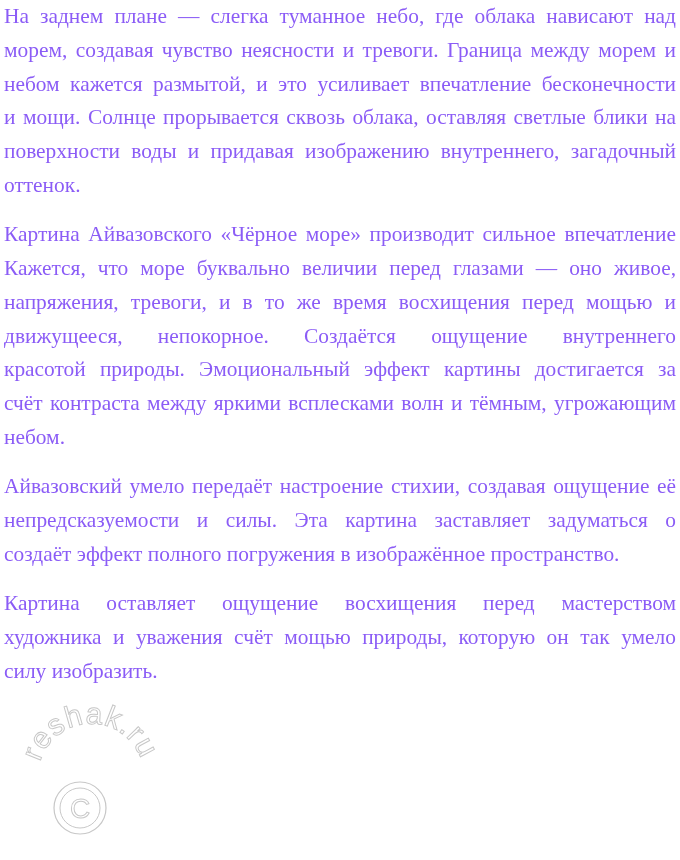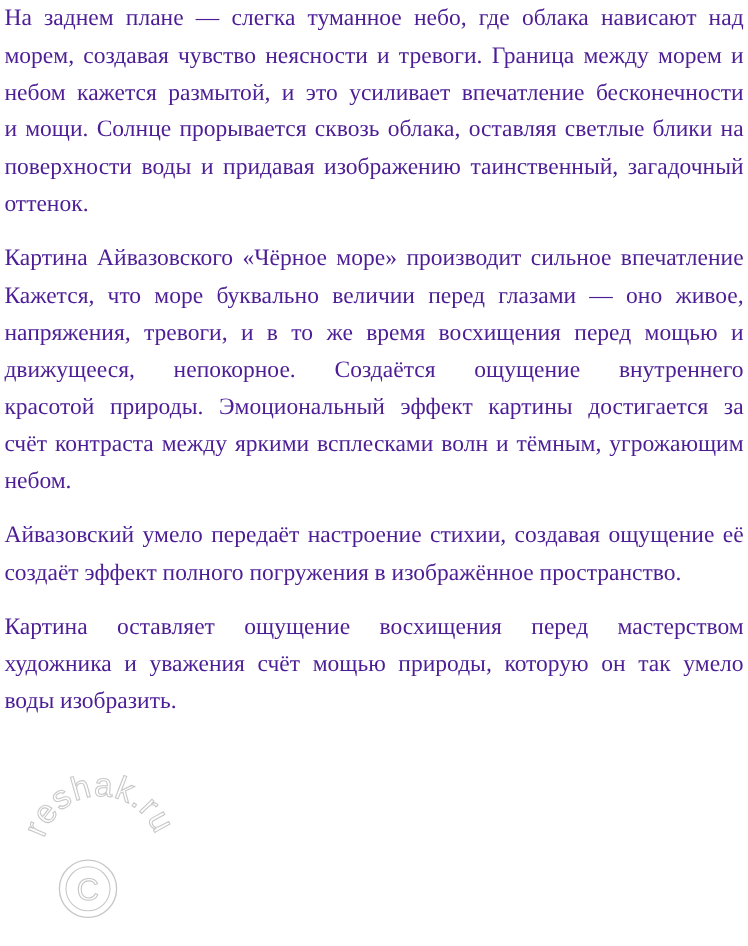--- a/index.html
+++ b/index.html
@@ -14,21 +14,21 @@
     position: relative;
   }
   .page {
     position: absolute;
     left: 4px;
     top: 0;
     width: 672px;
     font-family: "Liberation Serif", serif;
     font-size: 21.4px;
     line-height: 33.8px;
-    color: #4c1d95;
+    color: #8b5cf6;
   }
   .para {
     margin: 0 0 15.5px 0;
     text-align: justify;
     text-align-last: left;
     hyphens: none;
   }
   .line {
     display: block;
     text-align: justify;
@@ -52,43 +52,44 @@
 </head>
 <body>
 
 <div class="page">
 
   <p class="para">
     <span class="line">На заднем плане — слегка туманное небо, где облака нависают над</span>
     <span class="line">морем, создавая чувство неясности и тревоги. Граница между морем и</span>
     <span class="line">небом кажется размытой, и это усиливает впечатление бесконечности</span>
     <span class="line">и мощи. Солнце прорывается сквозь облака, оставляя светлые блики на</span>
-    <span class="line">поверхности воды и придавая изображению таинственный, загадочный</span>
+    <span class="line">поверхности воды и придавая изображению внутреннего, загадочный</span>
     <span class="line last">оттенок.</span>
   </p>
 
   <p class="para">
     <span class="line">Картина Айвазовского «Чёрное море» производит сильное впечатление</span>
     <span class="line">Кажется, что море буквально величии перед глазами — оно живое,</span>
     <span class="line">напряжения, тревоги, и в то же время восхищения перед мощью и</span>
     <span class="line">движущееся, непокорное. Создаётся ощущение внутреннего</span>
     <span class="line">красотой природы. Эмоциональный эффект картины достигается за</span>
     <span class="line">счёт контраста между яркими всплесками волн и тёмным, угрожающим</span>
     <span class="line last">небом.</span>
   </p>
 
   <p class="para">
     <span class="line">Айвазовский умело передаёт настроение стихии, создавая ощущение её</span>
+    <span class="line">непредсказуемости и силы. Эта картина заставляет задуматься о</span>
     <span class="line last">создаёт эффект полного погружения в изображённое пространство.</span>
   </p>
 
   <p class="para">
     <span class="line">Картина оставляет ощущение восхищения перед мастерством</span>
     <span class="line">художника и уважения счёт мощью природы, которую он так умело</span>
-    <span class="line last">воды изобразить.</span>
+    <span class="line last">силу изобразить.</span>
   </p>
 </div>
 
 <div class="watermark">
   <svg width="150" height="160" viewBox="0 0 150 160">
     <defs>
       <path id="wm-arc" d="M 22 62 A 52 52 0 0 1 124 92" fill="none"></path>
     </defs>
     <circle cx="62" cy="108" r="26" fill="none" stroke="#9a9a9a" stroke-width="1.2"></circle>
     <circle cx="62" cy="108" r="20" fill="none" stroke="#9a9a9a" stroke-width="1"></circle>

